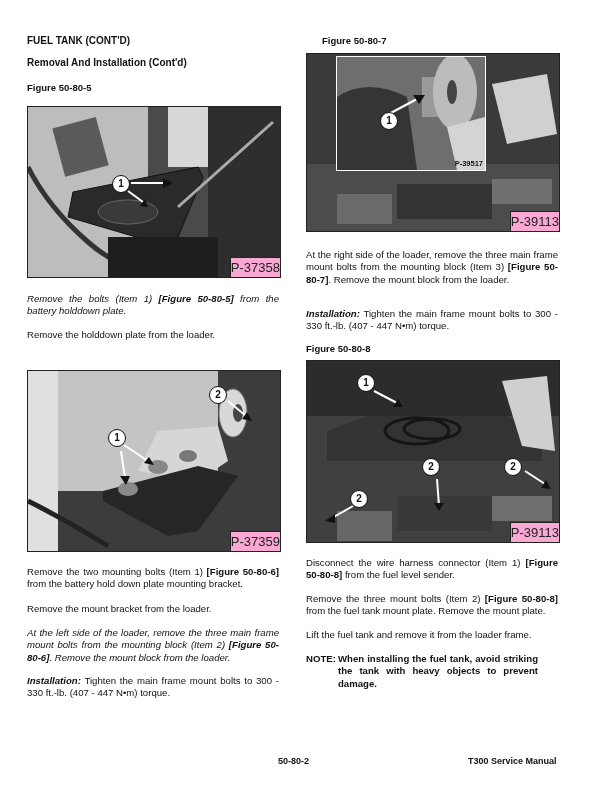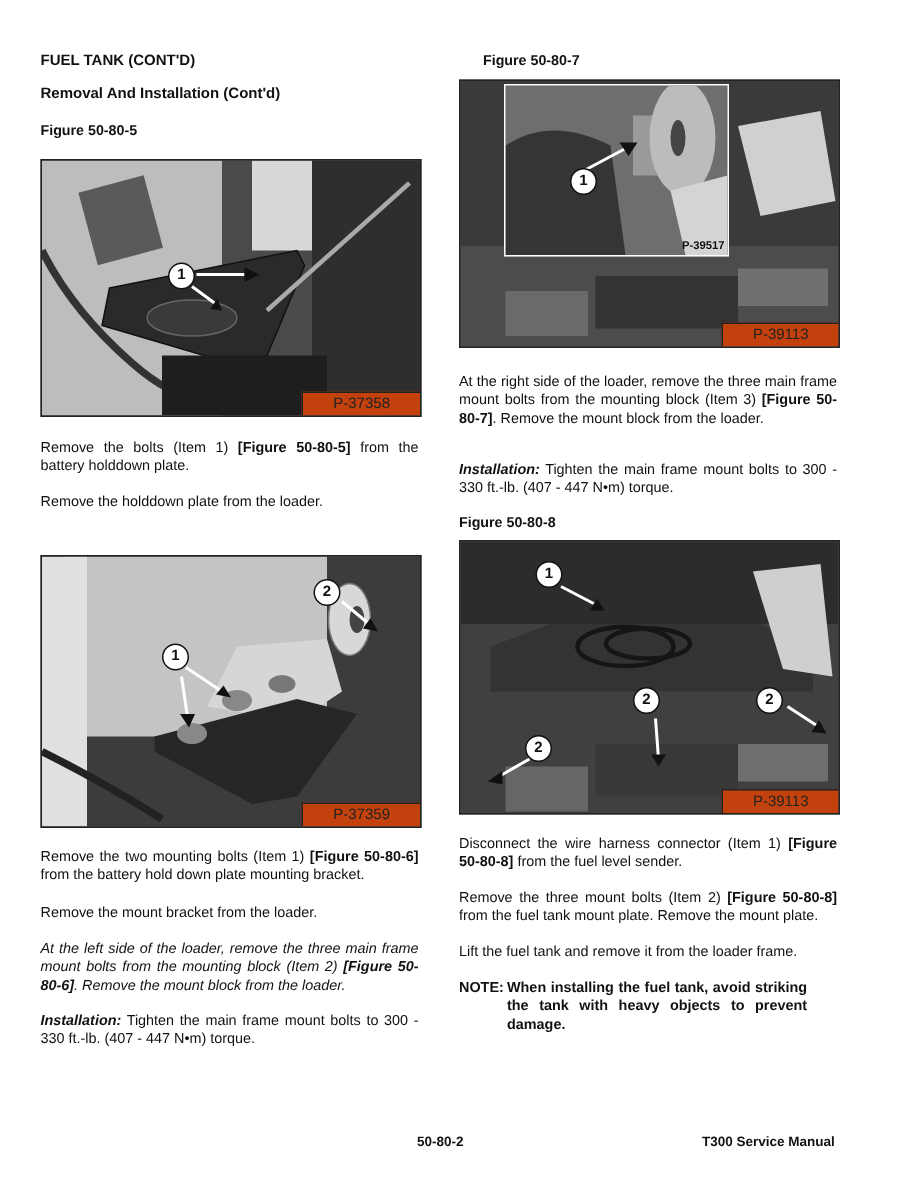--- a/index.html
+++ b/index.html
@@ -6,22 +6,22 @@
   body { width:612px; height:792px; position:relative; overflow:hidden;
          font-family:"Liberation Sans", sans-serif; color:#111; }
   .abs { position:absolute; }
   .h1 { font-weight:bold; font-size:10px; }
   .figlbl { font-weight:bold; font-size:9.5px; }
   .para { font-size:9.6px; line-height:12.3px; text-align:justify; width:252px; }
   .para b { font-weight:bold; }
   .para i.inst { font-weight:bold; font-style:italic; }
   .fig { position:absolute; border:1px solid #222; overflow:hidden; background:#555; }
   .fig svg { display:block; }
-  .pcode { position:absolute; right:0; bottom:0; background:#c2410c; border-left:1px solid #222; border-top:1px solid #222;
-           font-size:10px; padding:2px 20px; color:#222; }
+  .pcode { position:absolute; right:0; bottom:0; background:#f9a8d4; border-left:1px solid #222; border-top:1px solid #222;
+           font-size:13px; padding:2px 0; color:#222; }
   .callout { position:absolute; width:16px; height:16px; border-radius:50%; background:#fff; border:1.5px solid #111;
              font-size:10px; font-weight:bold; text-align:center; line-height:16px; }
   .note { font-size:9.6px; font-weight:bold; line-height:12.3px; width:252px; }
   .note .lbl { display:inline-block; width:32px; vertical-align:top; }
   .note .txt { display:inline-block; width:200px; text-align:justify; }
   .footer { font-size:9px; font-weight:bold; }
   .inset { position:absolute; border:1.5px solid #fff; overflow:hidden; background:#777; }
 </style>
 </head>
 <body>
@@ -44,21 +44,21 @@
     <rect x="80" y="130" width="110" height="40" fill="#1e1e1e"></rect>
     <line x1="103" y1="76" x2="135" y2="76" stroke="#fff" stroke-width="2"></line>
     <polygon points="135,71 145,76 135,81" fill="#111"></polygon>
     <line x1="100" y1="84" x2="115" y2="95" stroke="#fff" stroke-width="2"></line>
     <polygon points="112,99 120,100 117,92" fill="#111"></polygon>
   </svg>
   <div class="callout" style="left:84px;top:68px;">1</div>
   <div class="pcode">P-37358</div>
 </div>
 
-<div class="abs para" style="left:27px;top:293px;">
+<div class="abs para" style="left:27px;top:293px;font-style:italic;">
   <span>Remove the bolts (Item 1) </span><b>[Figure 50-80-5]</b><span> from the battery holddown plate.</span>
 </div>
 <div class="abs para" style="left:27px;top:329px;">Remove the holddown plate from the loader.</div>
 
 <div class="abs figlbl" style="left:27px;top:372px;text-align:center;">Figure 50-80-6</div>
 <div class="fig" style="left:27px;top:370px;width:252px;height:180px;">
   <svg width="252" height="180">
     <rect x="0" y="0" width="252" height="180" fill="#3c3c3c"></rect>
     <rect x="15" y="0" width="175" height="120" fill="#c4c4c4"></rect>
     <rect x="0" y="0" width="30" height="180" fill="#e0e0e0"></rect>

